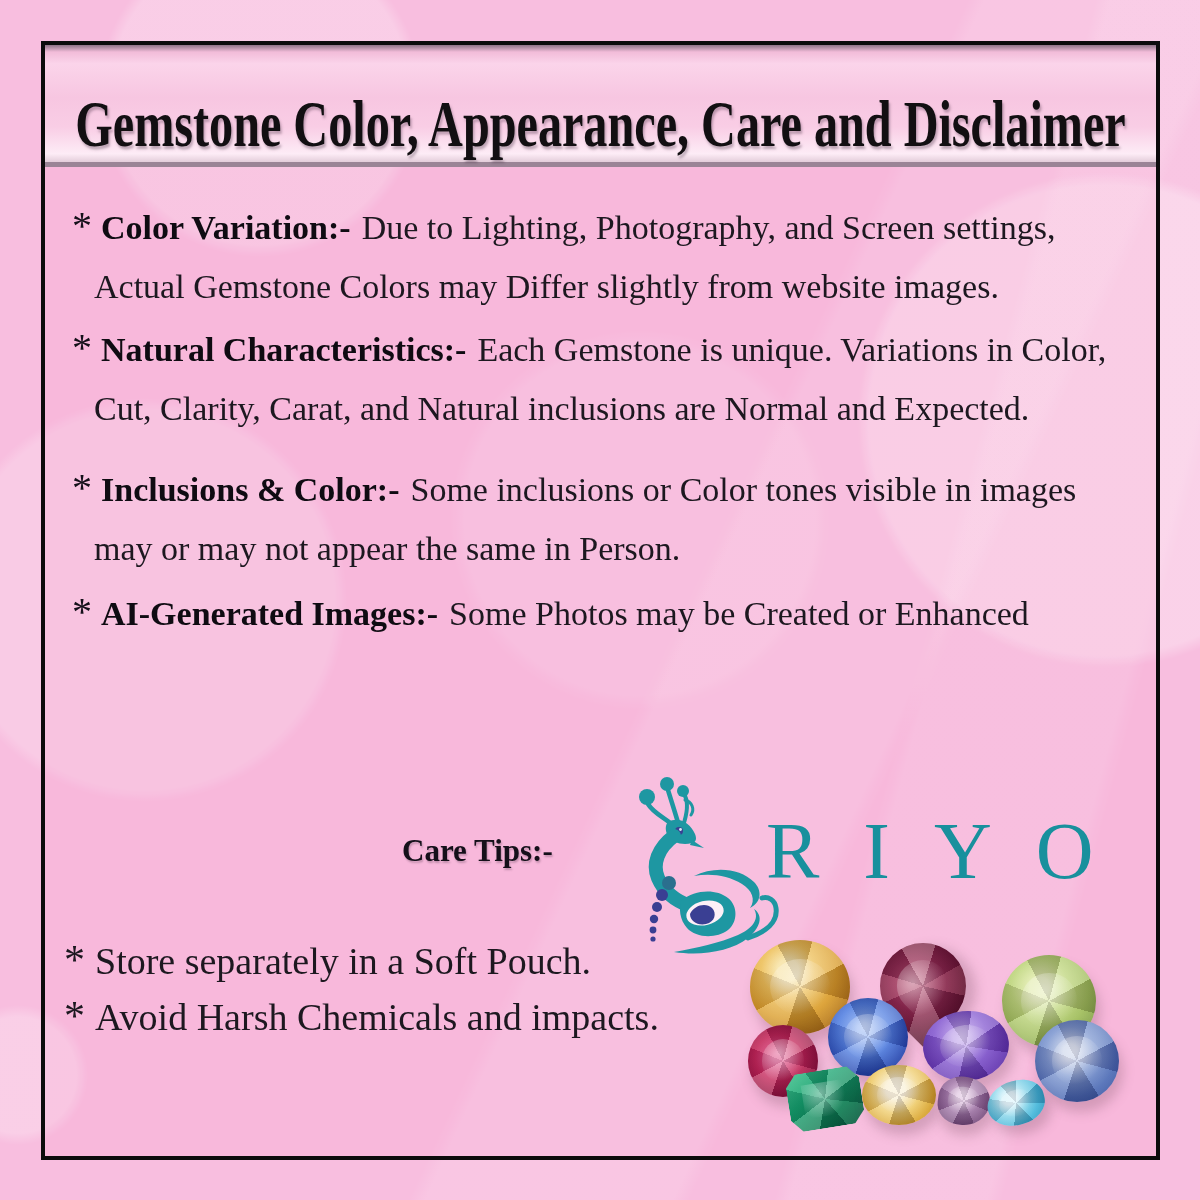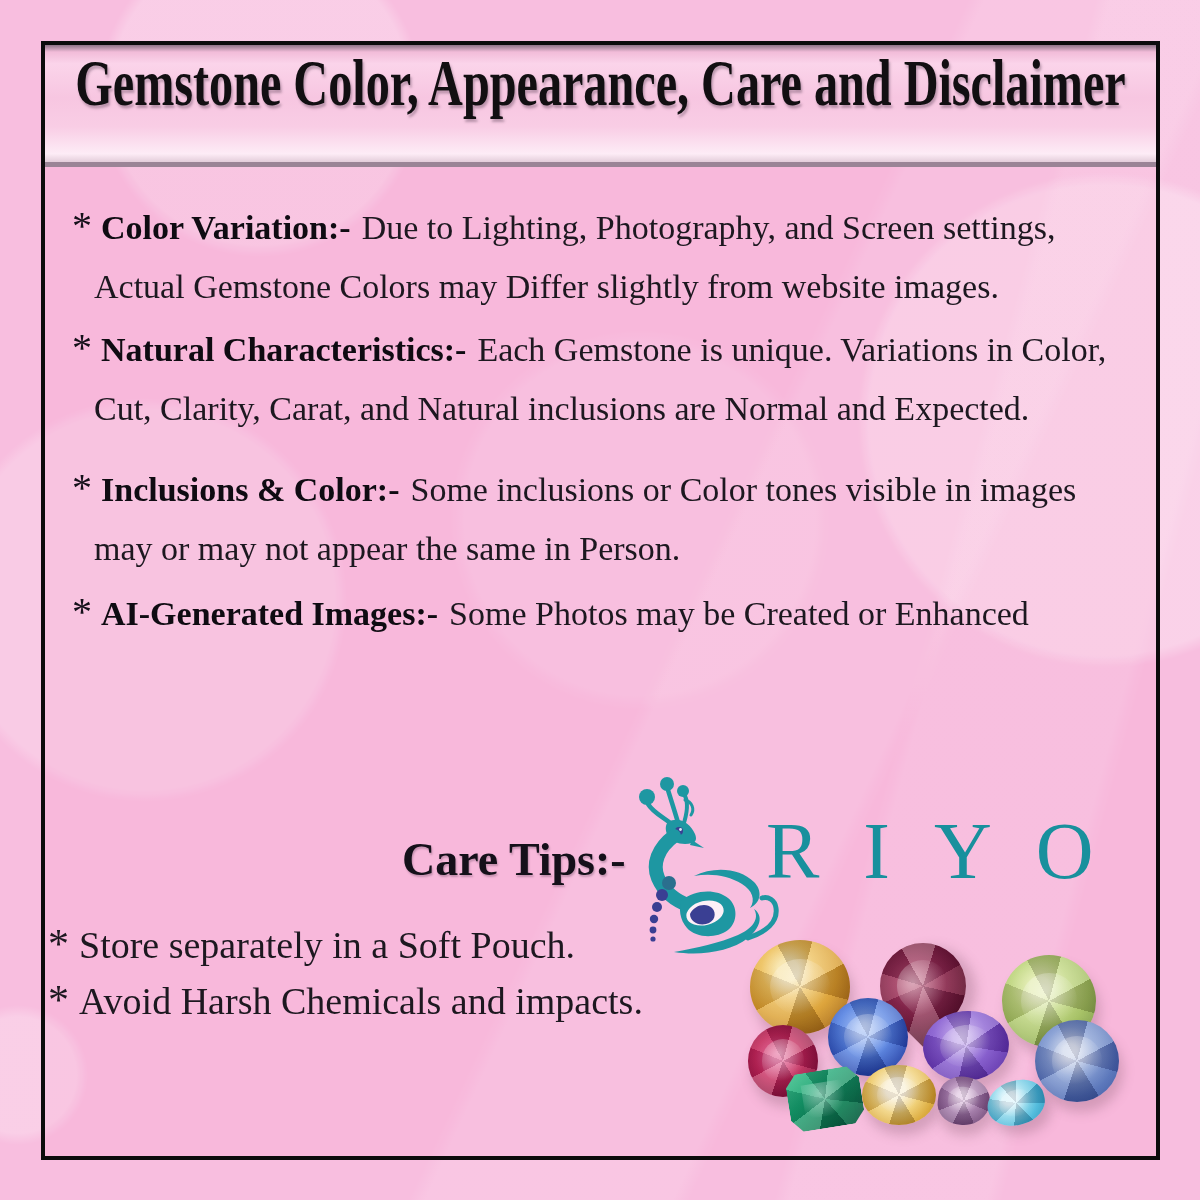--- a/index.html
+++ b/index.html
@@ -16,45 +16,45 @@
       linear-gradient(115deg, rgba(255,255,255,0) 55%, rgba(255,255,255,.13) 56% 70%, rgba(255,255,255,0) 71%),
       linear-gradient(105deg, rgba(255,255,255,0) 72%, rgba(255,255,255,.12) 73% 86%, rgba(255,255,255,0) 87%);
   }
   .frame{
     position:absolute;left:41px;top:41px;width:1111px;height:1111px;
     border:4px solid #0c0b0c;background:rgba(250,150,200,.14);
   }
   
   .titlebar{
     position:absolute;left:0;top:0;right:0;height:117px;
-    display:flex;align-items:flex-start;justify-content:center;
+    display:flex;align-items:flex-end;justify-content:center;
     background:linear-gradient(180deg,#8f7387 0%,#f2bcd9 6%,#fbd4ea 16%,#f7c6e1 45%,#f9cde5 70%,#fdecf6 93%,#e3cdda 100%);
     border-bottom:5px solid #9a8496;
   }
   .title-scale{transform:scaleX(.73);transform-origin:center center;white-space:nowrap;}
   .page-title{
     margin:0;font-size:66px;font-weight:bold;color:#120f12;letter-spacing:0;
     text-shadow:2px 3px 3px rgba(70,45,65,.35);
   }
   
   .disc{
     position:absolute;left:72px;margin:0;white-space:nowrap;
     font-size:34px;line-height:43px;color:#1d1820;
   }
   .disc .ast{font-size:40px;margin-right:9px;color:#15101a;}
   .disc .lbl{margin-right:11px;color:#0f0b12;}
   .disc .cont{display:inline-block;margin-left:22px;margin-top:16px;}
   
   .care-heading{
     position:absolute;left:402px;top:833px;margin:0;
-    font-size:46px;font-weight:bold;color:#15101a;white-space:nowrap;
+    font-size:31px;font-weight:bold;color:#15101a;white-space:nowrap;
     text-shadow:1px 2px 2px rgba(70,45,65,.3);
   }
   .tip{
-    position:absolute;left:48px;margin:0;white-space:nowrap;
+    position:absolute;left:48px;margin:16px;white-space:nowrap;
     font-size:38px;line-height:41px;color:#1d1820;
   }
   .tip .ast{font-size:42px;margin-right:10px;}
   .tip .cont{display:inline-block;margin-left:18px;}
   
   .logo-peacock{position:absolute;left:632px;top:770px;width:160px;height:190px;}
   .brand-riyo{
     position:absolute;left:766px;top:806px;display:flex;gap:44px;
     font-size:80px;color:#18909d;font-family:"Liberation Serif",serif;
   }

